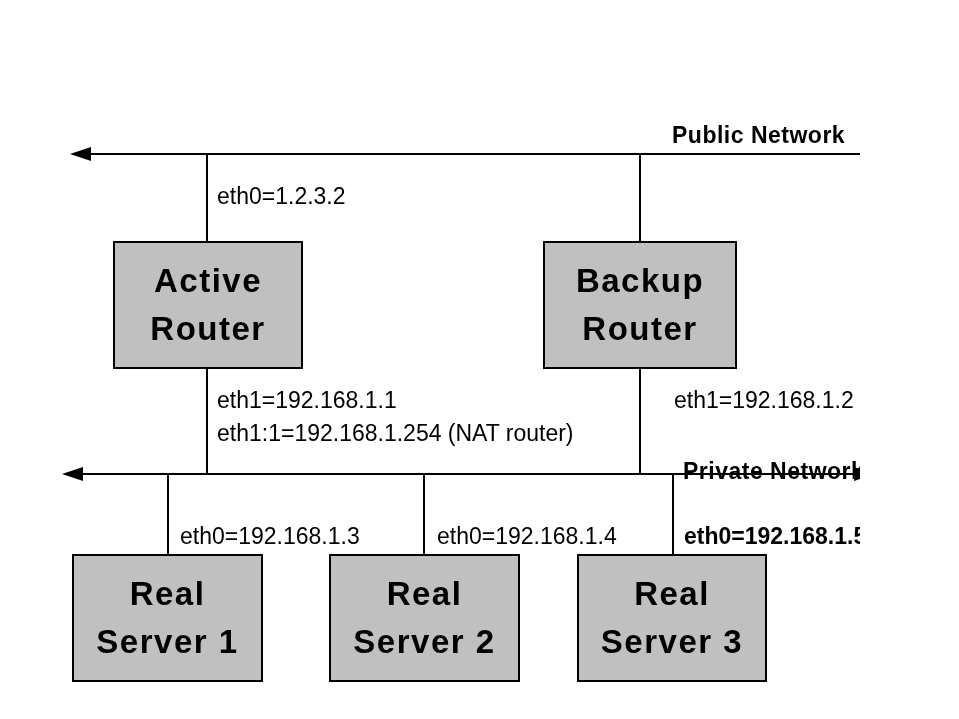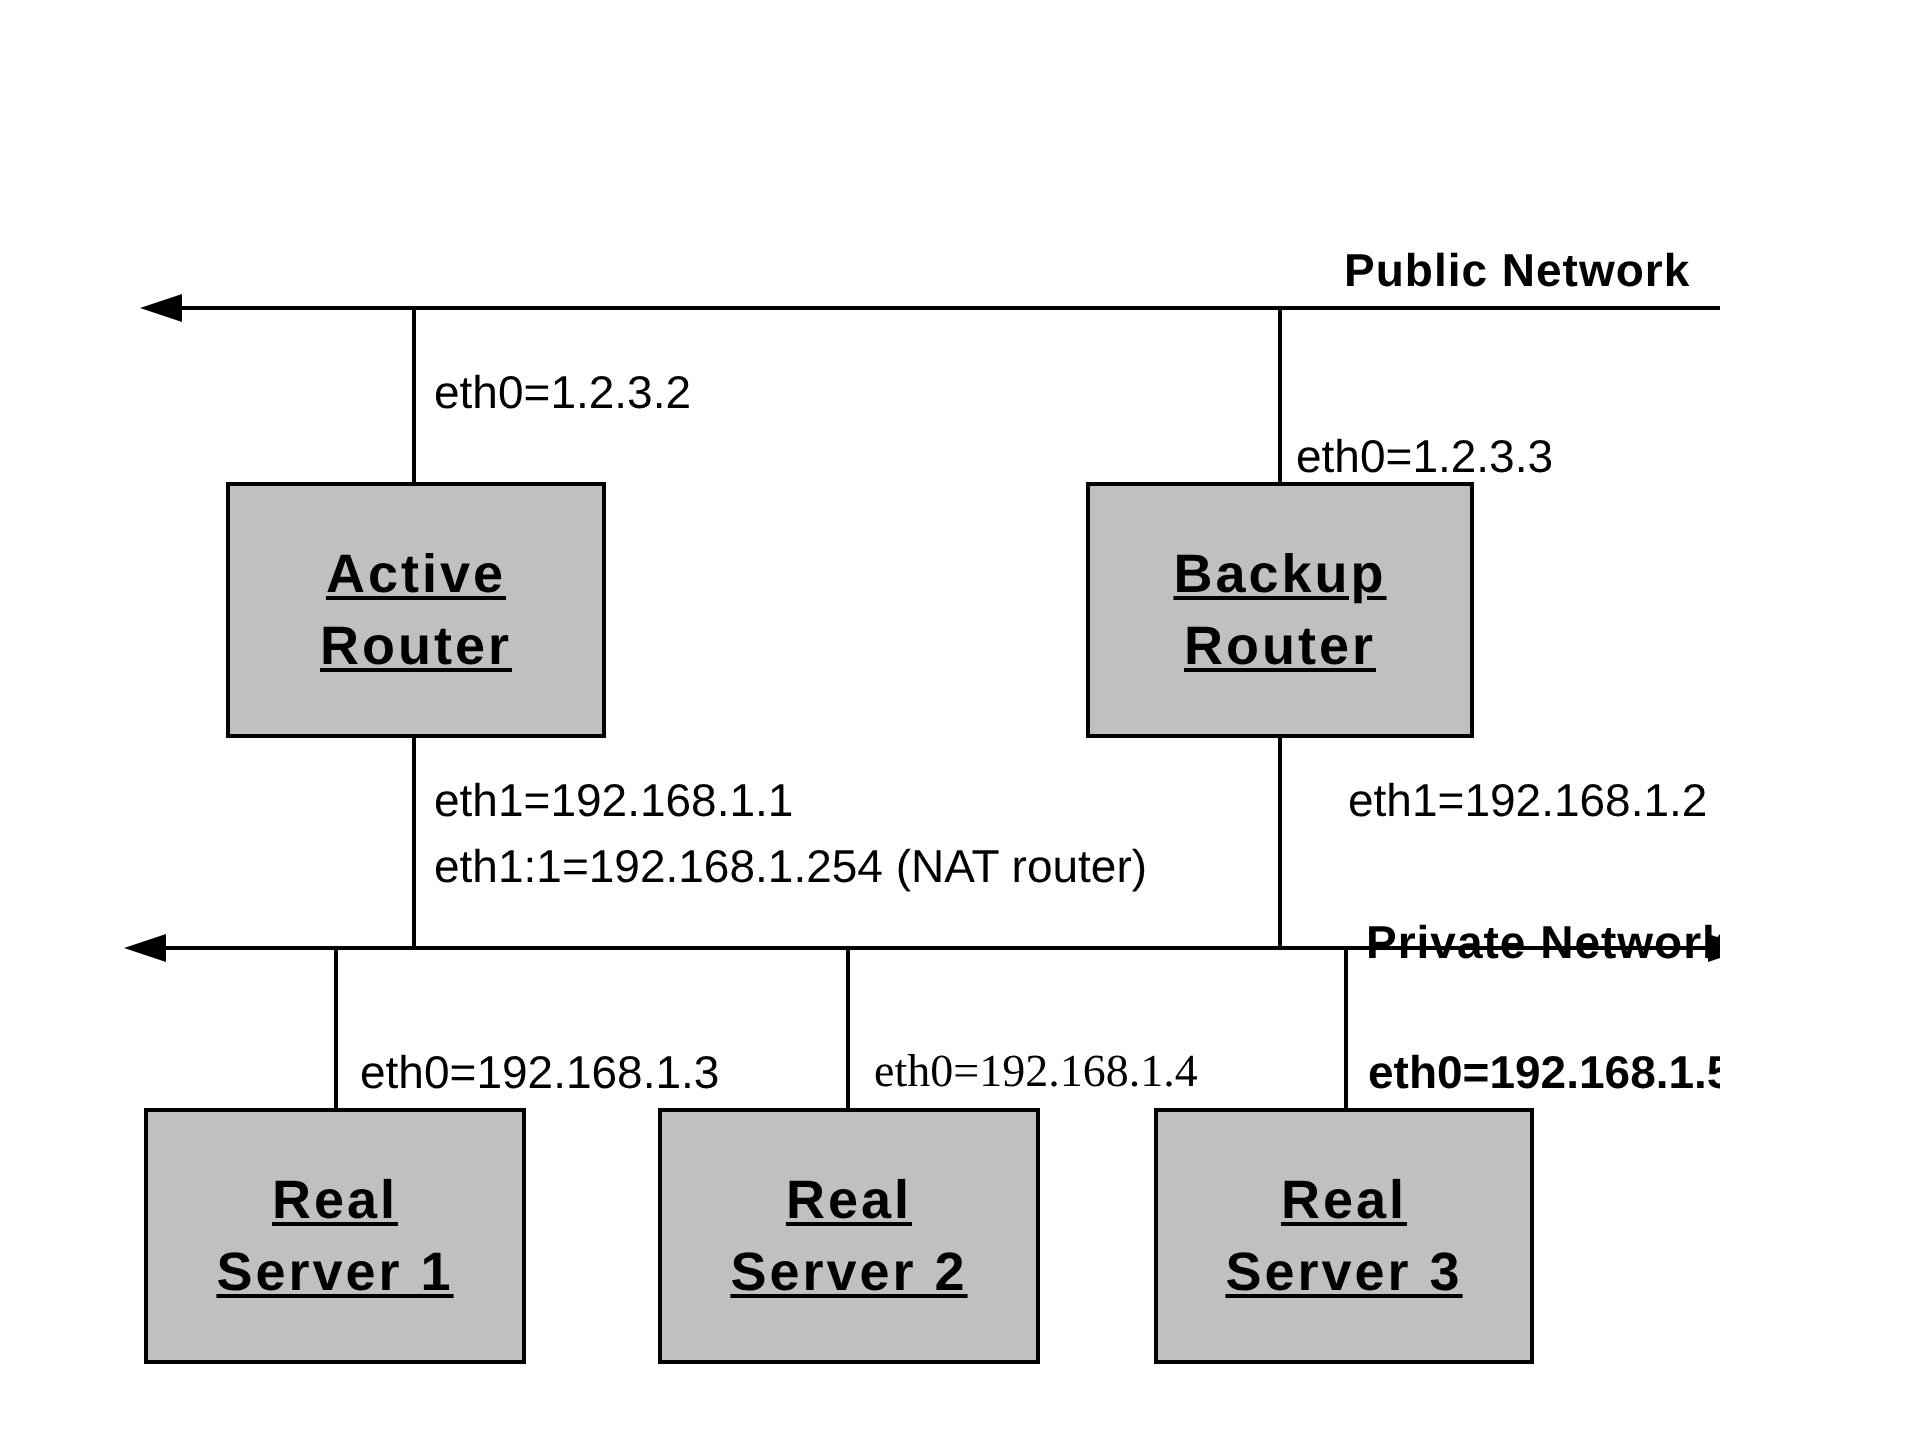--- a/index.html
+++ b/index.html
@@ -49,26 +49,25 @@
   .node {
     position: absolute;
     background: var(--box-fill);
     border: 2px solid var(--box-border);
     display: flex;
     align-items: center;
     justify-content: center;
     text-align: center;
   }
   .node .node-label {
-    font-size: 27px;
+    font-size: 33px;
     font-weight: bold;
-    line-height: 36px;
+    line-height: 48px;
     letter-spacing: 1.5px;
     white-space: pre-line;
-    text-decoration: underline;
   }
   
   .iface-label {
     position: absolute;
     font-size: 23px;
     line-height: 30px;
     white-space: nowrap;
   }
   .net-label {
     position: absolute;
@@ -120,23 +119,22 @@
   <div class="node" style="left:329px; top:528px; width:191px; height:128px;">
     <span class="node-label">Real
 Server 2</span>
   </div>
   <div class="node" style="left:577px; top:528px; width:190px; height:128px;">
     <span class="node-label">Real
 Server 3</span>
   </div>
 
   <div class="iface-label" style="left:217px; top:155px;">eth0=1.2.3.2</div>
-  <div class="iface-label" style="left:648px; top:187px;">eth0=1.2.3.3</div>
 
   <div class="iface-label" style="left:217px; top:359px;">eth1=192.168.1.1</div>
   <div class="iface-label" style="left:217px; top:392px;">eth1:1=192.168.1.254 (NAT router)</div>
   <div class="iface-label" style="left:674px; top:359px;">eth1=192.168.1.2</div>
 
   <div class="iface-label" style="left:180px; top:495px;">eth0=192.168.1.3</div>
-  <div class="iface-label" style="left:437px; top:495px;font-family:Liberation Serif, serif;">eth0=192.168.1.4</div>
+  <div class="iface-label" style="left:437px; top:495px;">eth0=192.168.1.4</div>
   <div class="iface-label" style="left:684px; top:495px;font-weight:bold;">eth0=192.168.1.5</div>
 
 </div>
 
 </body></html>

